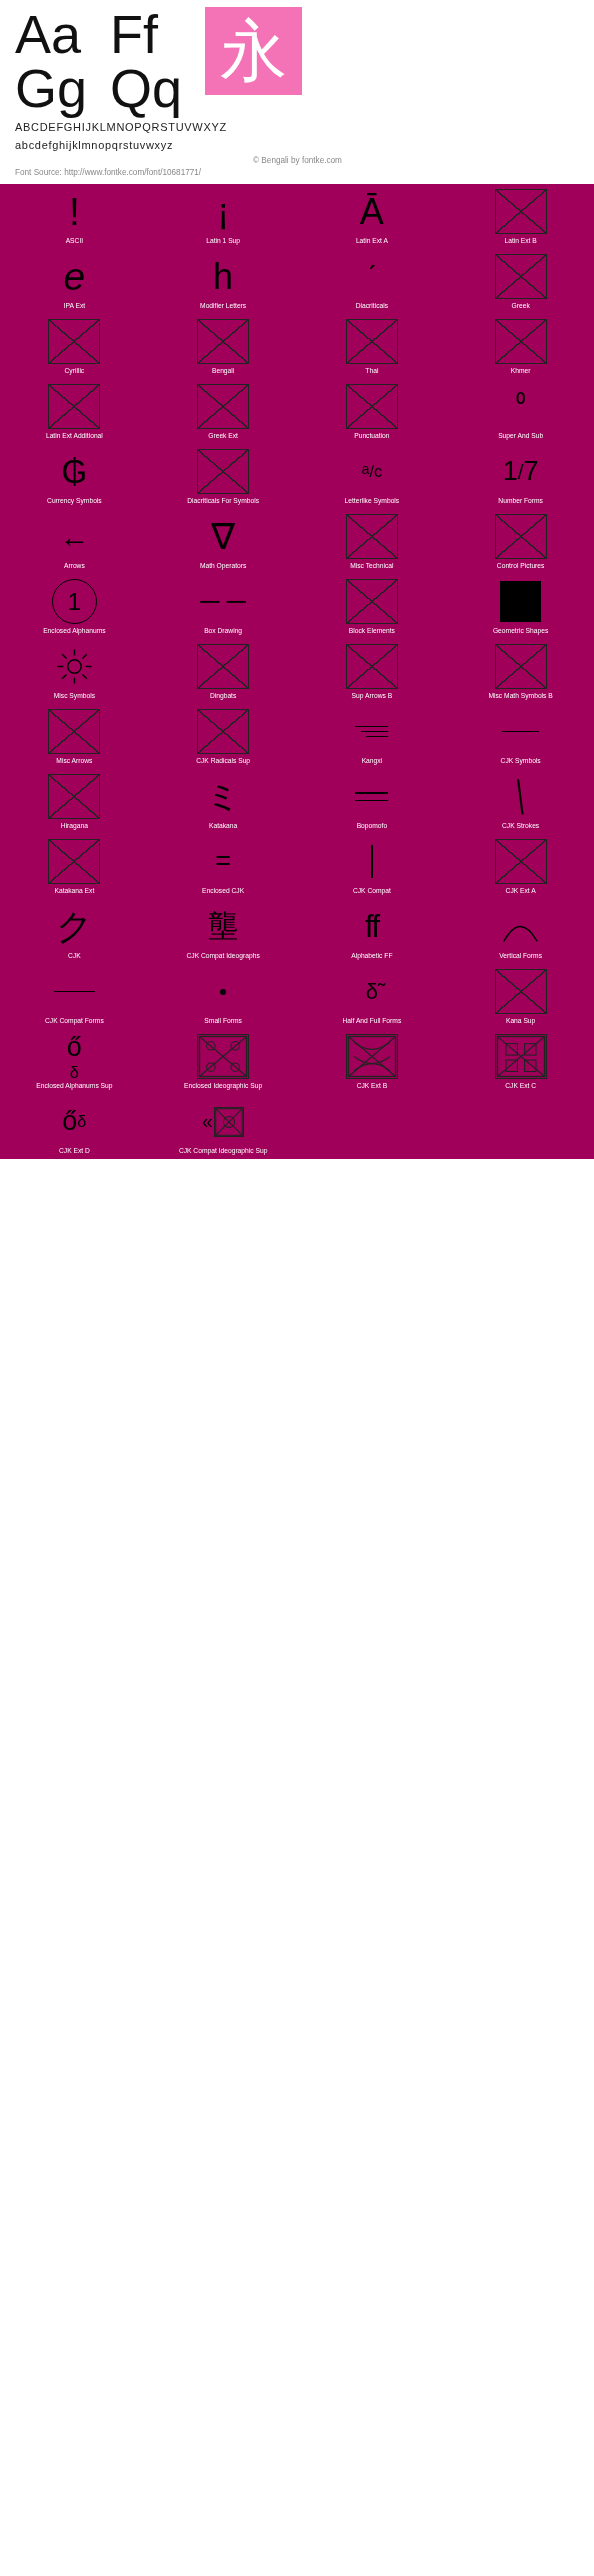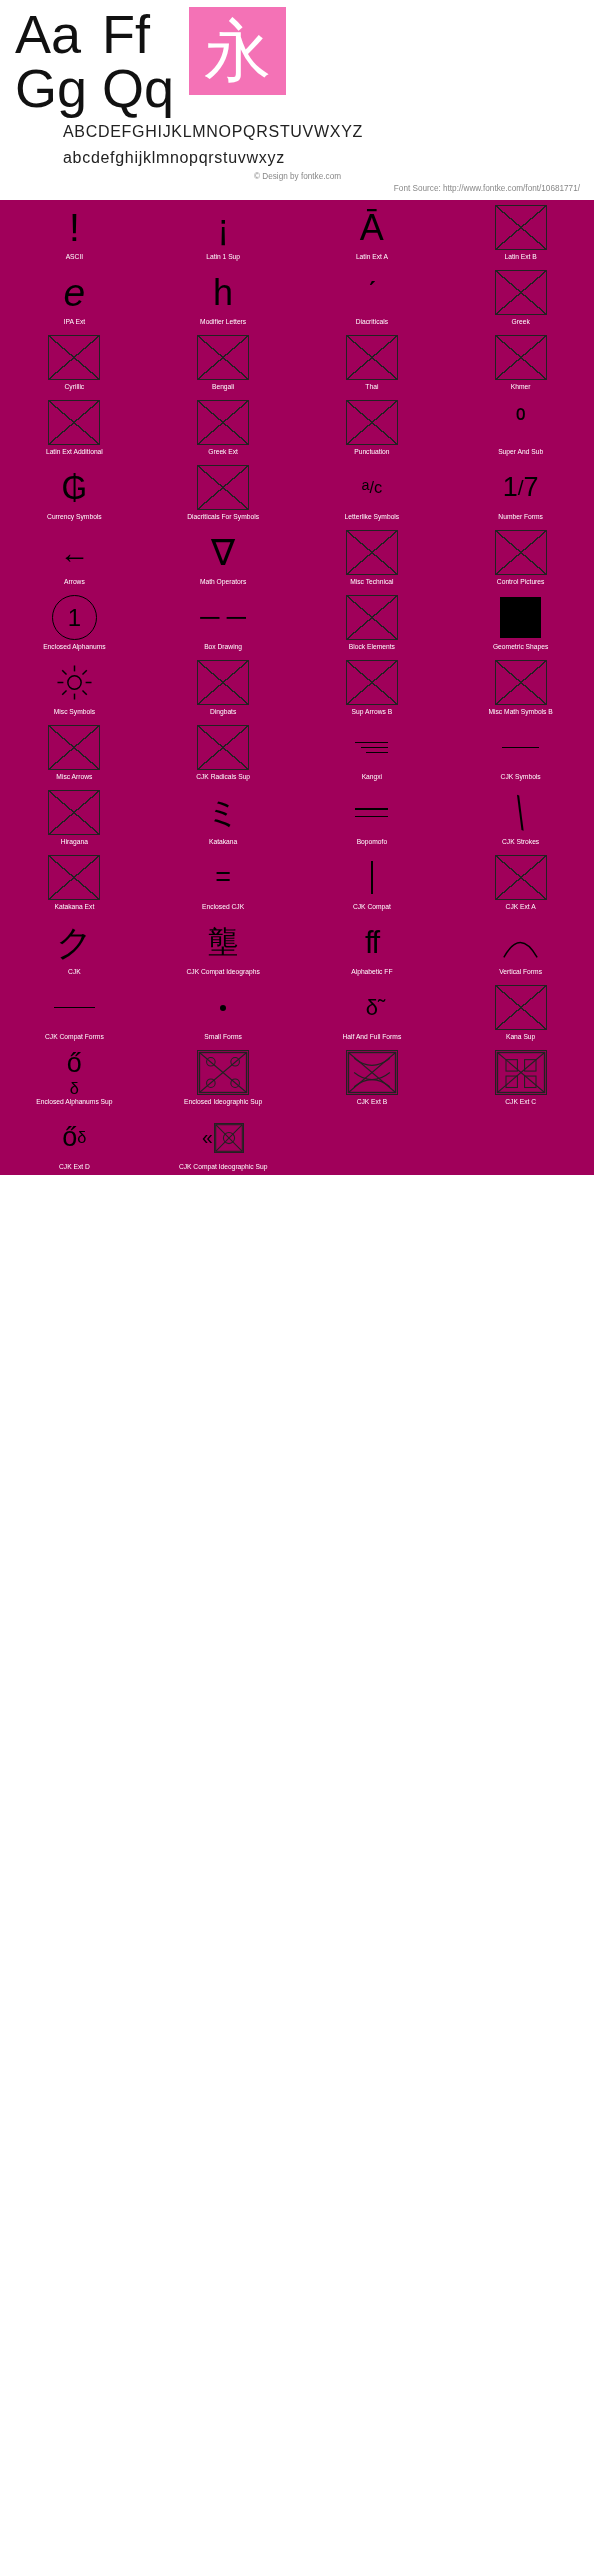--- a/index.html
+++ b/index.html
@@ -17,39 +17,38 @@
     }
     .font-title {
       font-size: 16.4px;
       font-weight: normal;
       color: #222;
       margin-bottom: 6px;
     }
     .preview-area {
       display: flex;
       align-items: flex-start;
-      gap: 0;
+      gap: 8px;
       margin-bottom: 3.7px;
     }
     .alphabet-row {
-      font-size: 16px;
+      font-size: 11px;
       color: #222;
       letter-spacing: 0.7px;
       line-height: 1.6;
       font-weight: 300;
-      margin-left: 48px;
     }
     .credit {
       text-align: center;
       font-size: 8.2px;
       color: #888;
       margin: 2.2px 0;
     }
     .font-source {
-      text-align: right;
+      text-align: left;
       font-size: 8.2px;
       color: #888;
       margin-bottom: 3.7px;
     }
 
     
     .grid-section {
       background: #a0005a;
       padding: 0;
     }
@@ -178,21 +177,21 @@
     </div>
     <div style="font-size:54px;font-weight:200;line-height:1;margin-right:15px;color:#111;">
       Ff<br>Qq
     </div>
     <div style="background:#f472b6;width:97px;height:88px;display:flex;align-items:center;justify-content:center;font-size:67px;font-weight:100;color:#fff;">
       永
     </div>
   </div>
   <div class="alphabet-row">ABCDEFGHIJKLMNOPQRSTUVWXYZ</div>
   <div class="alphabet-row">abcdefghijklmnopqrstuvwxyz</div>
-  <div class="credit">© Design by fontke.com</div>
+  <div class="credit">© Bengali by fontke.com</div>
   <div class="font-source">Font Source: http://www.fontke.com/font/10681771/</div>
 </div>
 
 <div class="grid-section">
   <div class="grid">
 
     <div class="cell">
       <div class="cell-glyph glyph-exclaim">!</div>
       <div class="cell-label">ASCII</div>
     </div>

